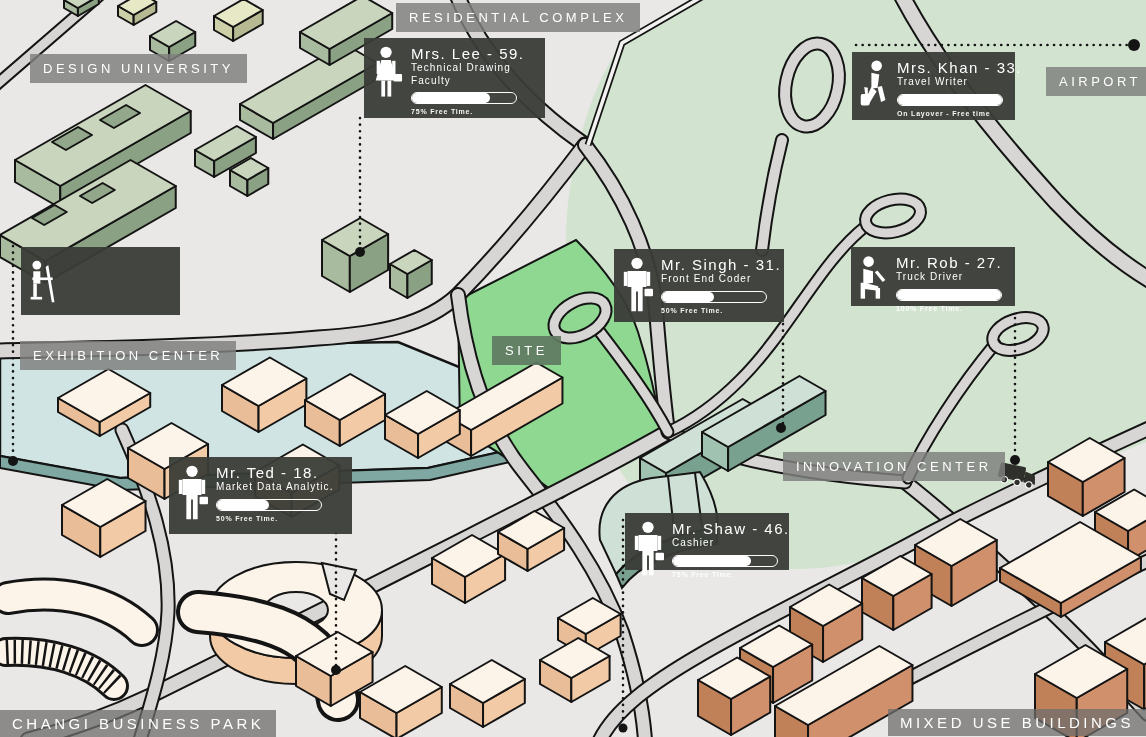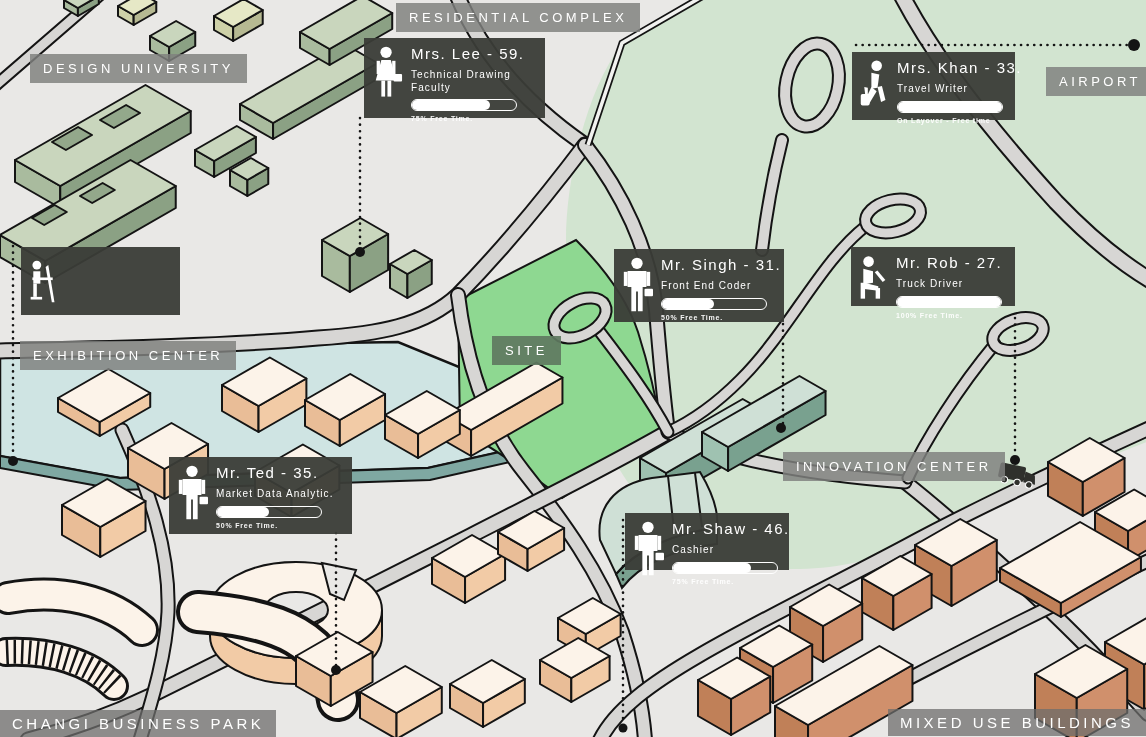--- a/index.html
+++ b/index.html
@@ -9,21 +9,21 @@
   .mlabel{position:absolute;z-index:2;background:var(--label-bg);color:#fff;
           font-size:13px;letter-spacing:3.5px;padding:7px 13px;white-space:nowrap;}
   .mlabel.site{background:var(--site-label-bg);}
   .band{position:absolute;z-index:2;background:var(--band-bg);color:#fff;
         font-size:15px;letter-spacing:3.5px;padding:5px 12px;white-space:nowrap;}
   .card{position:absolute;z-index:3;background:var(--card-bg);color:#fff;display:flex;
         padding:7px 9px 5px 7px;box-sizing:border-box;}
   .card .icon{flex:0 0 auto;margin-right:8px;}
   .col{flex:1 1 auto;min-width:0;}
   .name{font-size:15px;letter-spacing:1.5px;white-space:nowrap;}
-  .job{font-size:10px;letter-spacing:1.1px;line-height:1.25;margin-top:7px;}
+  .job{font-size:10px;letter-spacing:1.1px;line-height:1.25;margin-top:0;}
   .bar{margin-top:5px;height:10px;border:1.5px solid #fff;border-radius:7px;width:104px;}
   .fill{height:100%;background:#fff;border-radius:5px;}
   .cap{font-size:7px;font-weight:bold;letter-spacing:.8px;margin-top:4px;opacity:.95;white-space:nowrap;}
 </style>
 </head>
 <body>
 
 <div class="stage">
   <svg id="map" width="1146" height="737" viewBox="0 0 1146 737">
       <g>
@@ -338,21 +338,21 @@
 
   <div class="card" style="left:169px;top:457px;width:183px;height:77px">
     <svg class="icon" width="32" height="58" viewBox="0 0 34 60" fill="#fff">
       <circle cx="17" cy="7" r="6"></circle>
         <path d="M7 15 h20 v17 h-4 v26 h-5 v-21 h-2 v21 h-5 v-26 h-4 z"></path>
       <rect x="3" y="16" width="4" height="15"></rect>
         <rect x="27" y="16" width="4" height="15"></rect>
       <rect x="25" y="34" width="9" height="8" rx="1"></rect>
     </svg>
     <div class="col">
-      <div class="name">Mr. Ted - 35.</div>
+      <div class="name">Mr. Ted - 18.</div>
       <div class="job">Market Data Analytic.</div>
       <div class="bar">
           <div class="fill" style="width: 50%;"></div>
         </div>
       <div class="cap">50% Free Time.</div>
     </div>
   </div>
 
   <div class="card" style="left:625px;top:513px;width:164px;height:57px">
     <svg class="icon" width="32" height="58" viewBox="0 0 34 60" fill="#fff">

